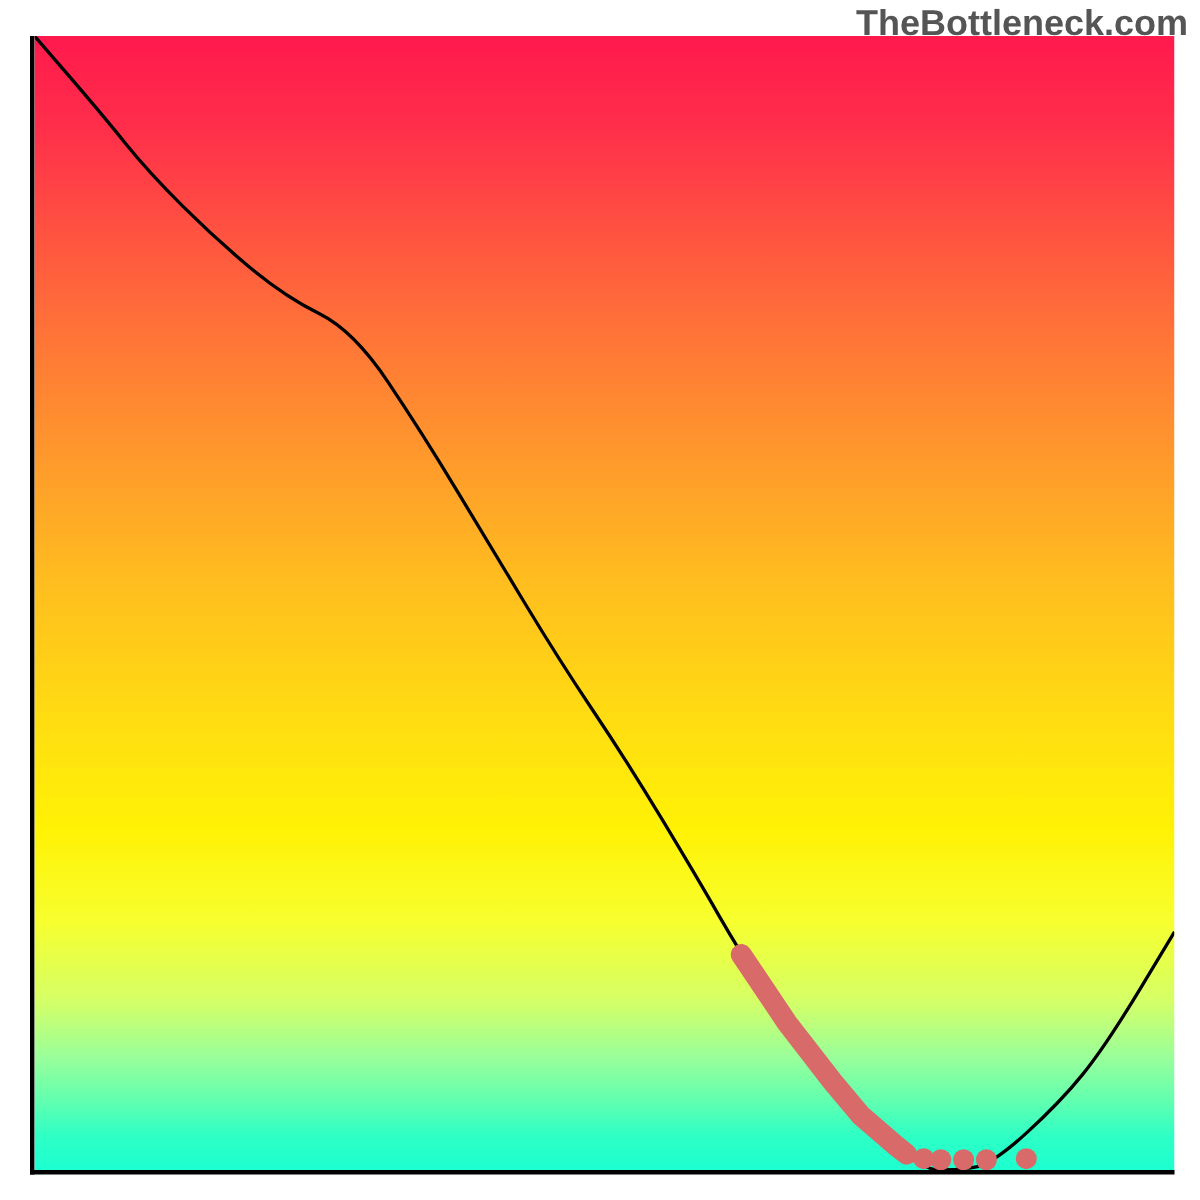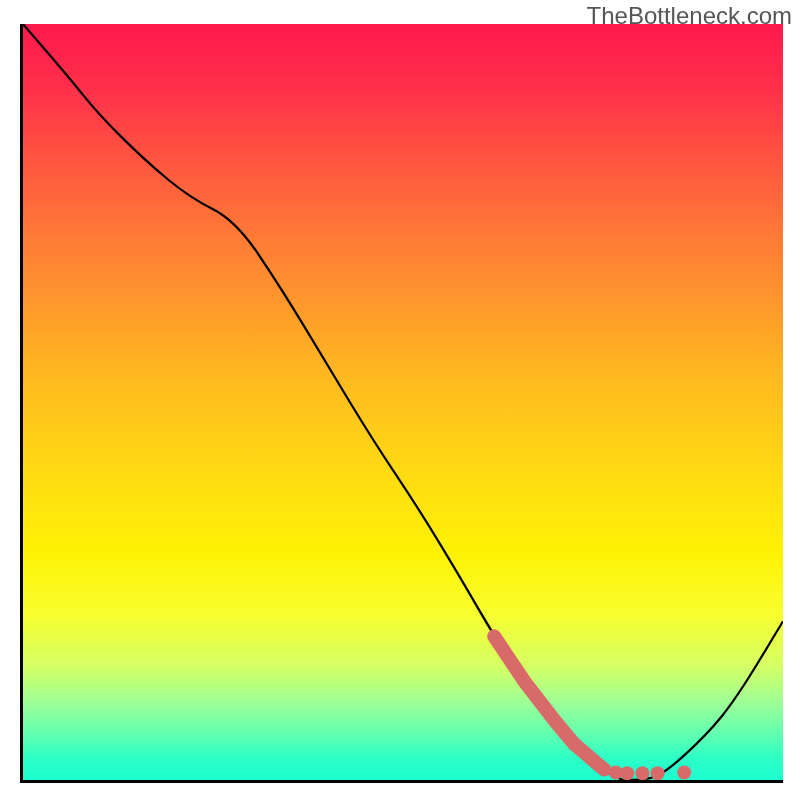--- a/index.html
+++ b/index.html
@@ -14,21 +14,21 @@
     position: relative;
     width: 800px;
     height: 800px;
   }
   .watermark {
     position: absolute;
     top: 2px;
     right: 8px;
     font-size: 24px;
     color: #555;
-    font-weight: normal;
+    font-weight: bold;
     z-index: 10;
   }
   .plot-area {
     position: absolute;
     left: 20px;
     top: 24px;
     width: 760px;
     height: 756px;
     border-left: 3px solid #000;
     border-bottom: 3px solid #000;

